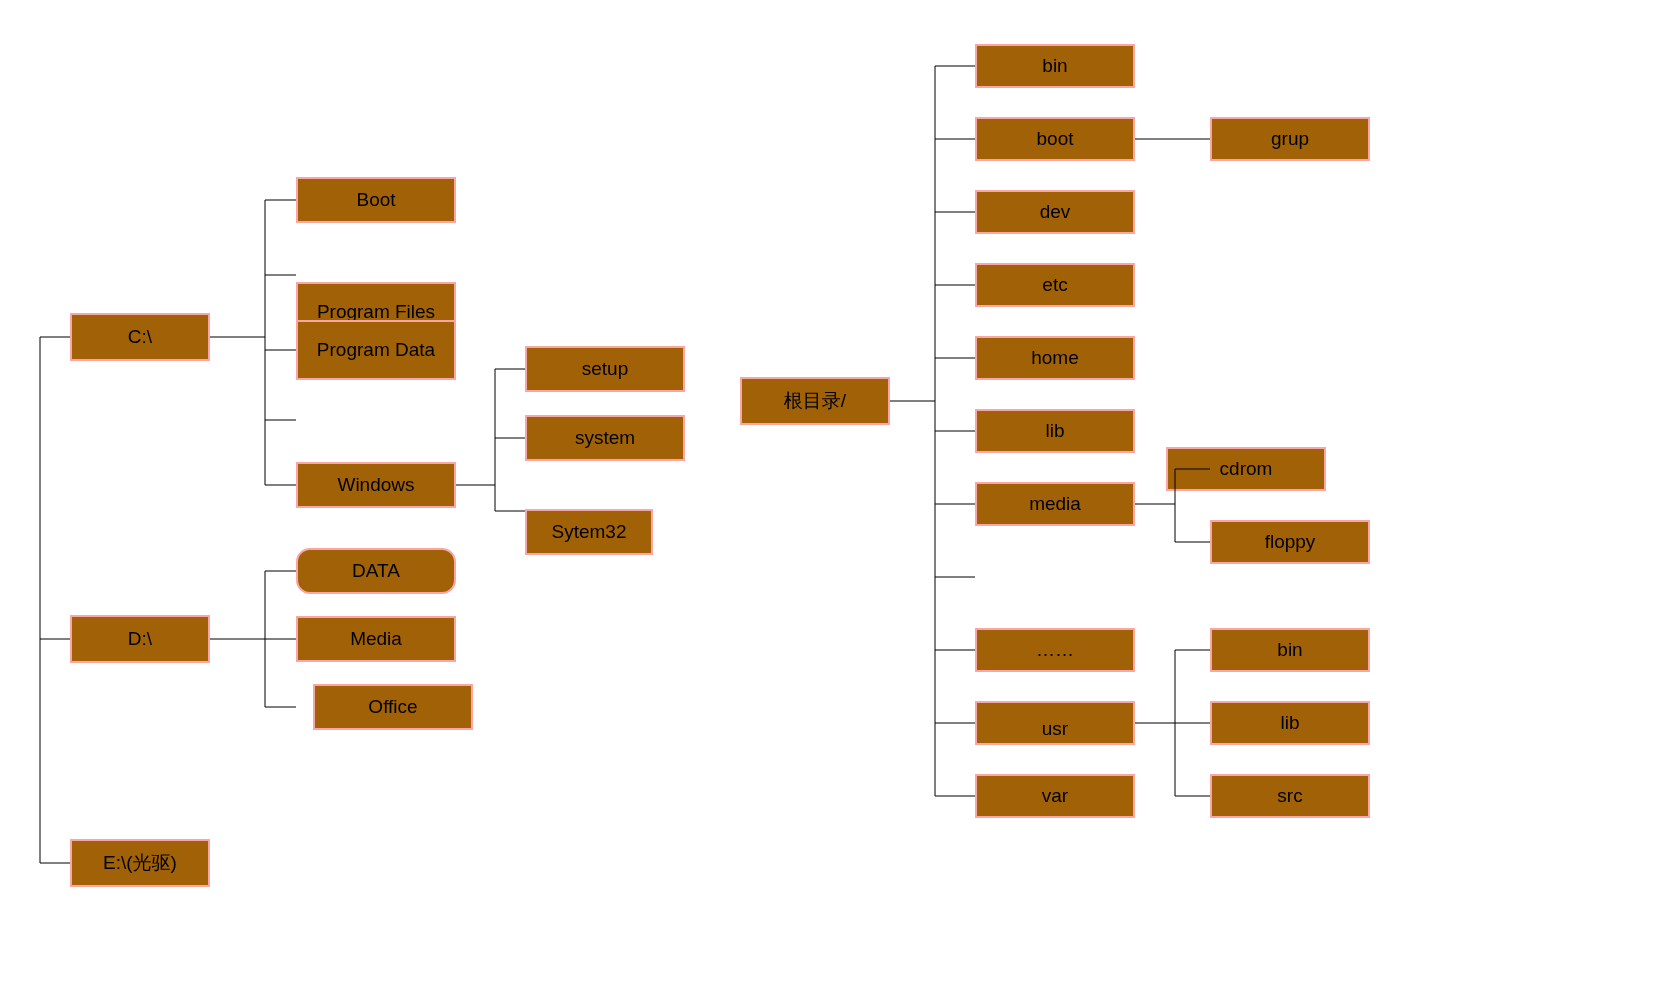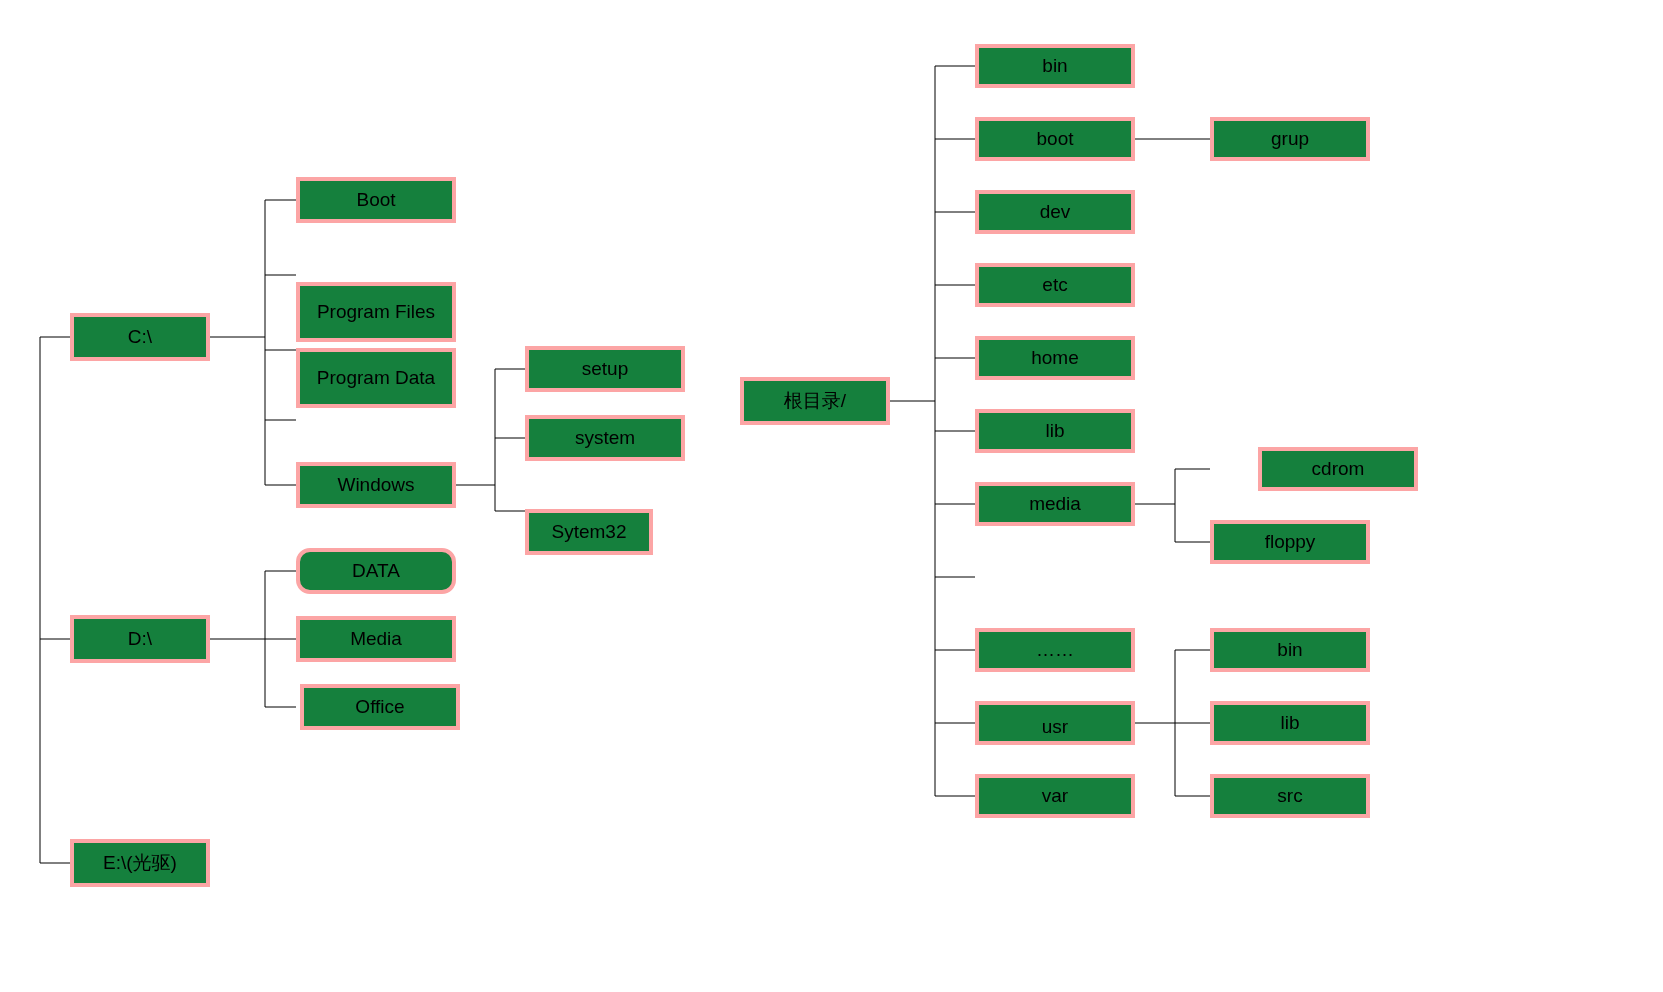--- a/index.html
+++ b/index.html
@@ -10,22 +10,22 @@
     font-size: 19px;
     color: #000;
   }
   .canvas {
     position: relative;
     width: 1663px;
     height: 992px;
   }
   .node {
     position: absolute;
-    border: 4px solid #fca5a5;
-    background: #15803d;
+    border: 2px solid #fca5a5;
+    background: #a16207;
     display: flex;
     align-items: center;
     justify-content: center;
     text-align: center;
     line-height: 1.2;
     box-sizing: border-box;
     padding: 2px 4px;
   }
   svg.connectors {
     position: absolute;
@@ -53,21 +53,21 @@
   <div class="node" style="left:70px; top:839px; width:140px; height:48px;">
     <span>E:\(光驱)</span>
   </div>
 
   <div class="node" style="left:296px; top:177px; width:160px; height:46px;">
     <span>Boot</span>
   </div>
   <div class="node" style="left:296px; top:245px; width:160px; height:60px;margin-top:37px;">
     <span>Program Files</span>
   </div>
-  <div class="node" style="left:296px; top:320px; width:160px; height:60px;margin-top:28px;">
+  <div class="node" style="left:296px; top:320px; width:160px; height:60px;">
     <span>Program Data</span>
   </div>
   <div class="node" style="left:296px; top:462px; width:160px; height:46px;">
     <span>Windows</span>
   </div>
 
   <div class="node" style="left:525px; top:346px; width:160px; height:46px;">
     <span>setup</span>
   </div>
   <div class="node" style="left:525px; top:415px; width:160px; height:46px;">
@@ -76,21 +76,21 @@
   <div class="node" style="left:525px; top:509px; width:128px; height:46px;justify-content:center;">
     <span>Sytem32</span>
   </div>
 
   <div class="node" style="left:296px; top:548px; width:160px; height:46px;border-radius:14px;">
     <span>DATA</span>
   </div>
   <div class="node" style="left:296px; top:616px; width:160px; height:46px;">
     <span>Media</span>
   </div>
-  <div class="node" style="left:300px; top:684px; width:160px; height:46px;">
+  <div class="node" style="left:313px; top:684px; width:160px; height:46px;">
     <span>Office</span>
   </div>
 
   <div class="node" style="left:740px; top:377px; width:150px; height:48px;">
     <span>根目录/</span>
   </div>
 
   <div class="node" style="left:975px; top:44px; width:160px; height:44px;">
     <span>bin</span>
   </div>
@@ -119,21 +119,21 @@
     <span>usr</span>
   </div>
   <div class="node" style="left:975px; top:774px; width:160px; height:44px;">
     <span>var</span>
   </div>
 
   <div class="node" style="left:1210px; top:117px; width:160px; height:44px;">
     <span>grup</span>
   </div>
 
-  <div class="node" style="left:1258px; top:447px; width:160px; height:44px;">
+  <div class="node" style="left:1166px; top:447px; width:160px; height:44px;">
     <span>cdrom</span>
   </div>
   <div class="node" style="left:1210px; top:520px; width:160px; height:44px;">
     <span>floppy</span>
   </div>
 
   <div class="node" style="left:1210px; top:628px; width:160px; height:44px;">
     <span>bin</span>
   </div>
   <div class="node" style="left:1210px; top:701px; width:160px; height:44px;">

